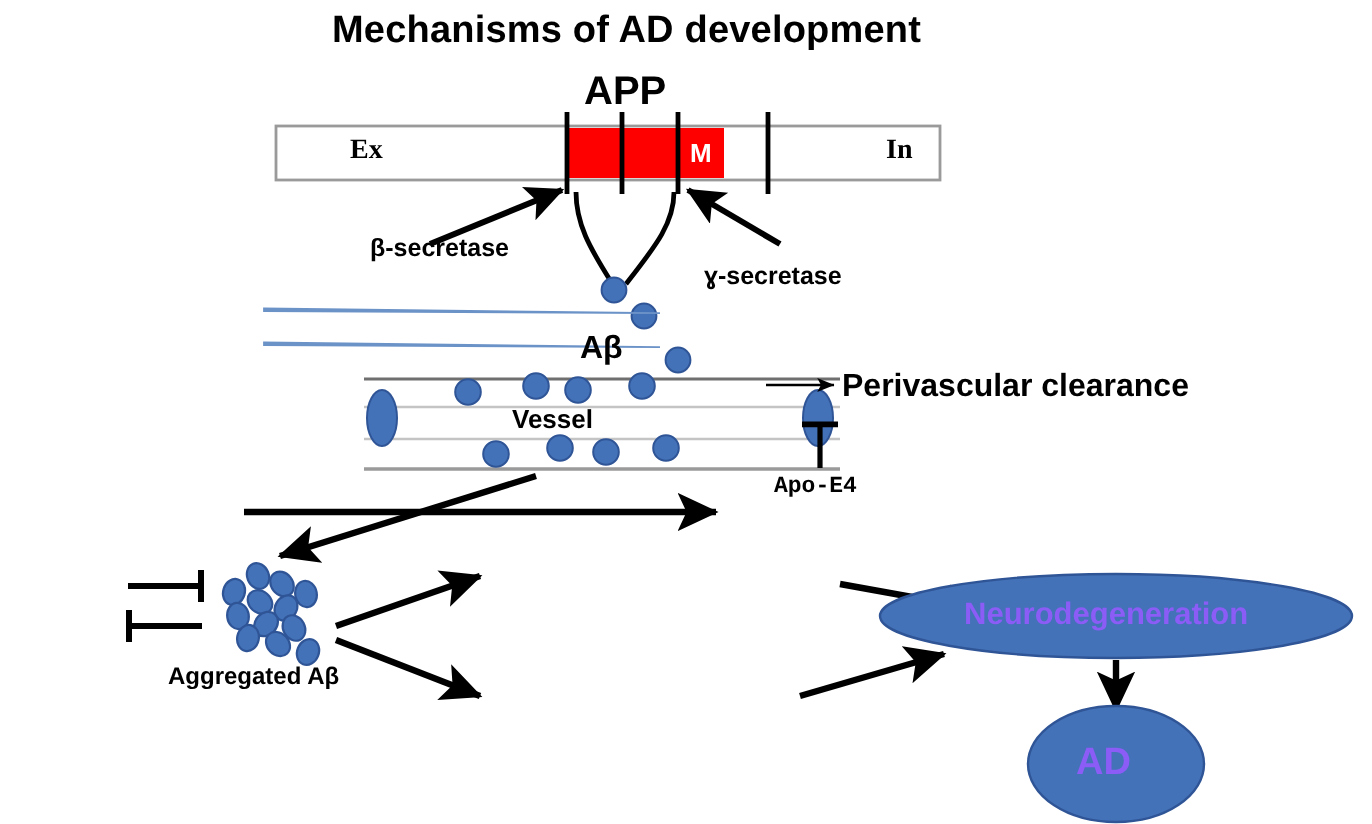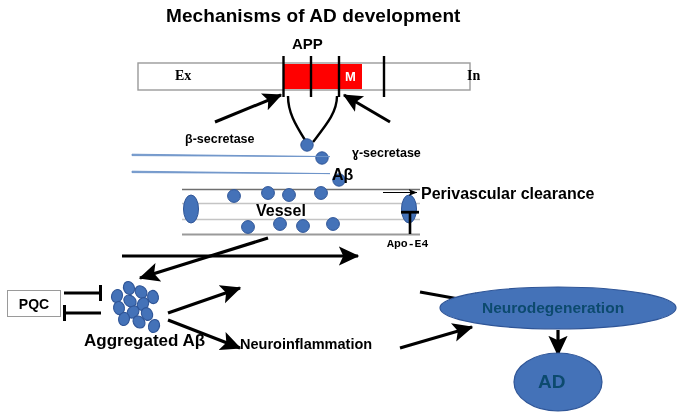--- a/index.html
+++ b/index.html
@@ -29,35 +29,35 @@
     white-space: nowrap;
     color: #000000;
     line-height: 1;
     text-align: center;
   }
   .title {
     font-size: 19px;
     font-weight: bold;
     letter-spacing: .1px;
   }
-  .app-label { font-size: 15px; font-weight: bold; }
+  .app-label { font-size: 20px; font-weight: bold; }
   .bar-seg   { font-size: 14px; font-weight: bold; font-family: Liberation Serif, serif; }
   .bar-m     { font-size: 13px; font-weight: bold; color: #ffffff; }
-  .secretase { font-size: 12.5px; font-weight: bold; margin-top: 15px; }
+  .secretase { font-size: 12.5px; font-weight: bold; }
   .abeta     { font-size: 16px; font-weight: bold; }
-  .vessel    { font-size: 16px; font-weight: bold; }
+  .vessel    { font-size: 13px; font-weight: bold; }
   .periv     { font-size: 16px; font-weight: bold; }
   .apoe      { font-size: 11.5px; font-weight: bold; font-family: Liberation Mono, monospace; }
   .pqc       { font-size: 14px; font-weight: bold; }
-  .aggr      { font-size: 17px; font-weight: bold; }
+  .aggr      { font-size: 12px; font-weight: bold; }
   .pathway   { font-size: 14.5px; font-weight: bold; }
   .ellipse-text {
     position: absolute;
     white-space: nowrap;
-    color: #0c4a6e;
+    color: #8b5cf6;
     font-weight: bold;
     line-height: 1;
   }
   .neurodeg-text { font-size: 15.5px; }
   .ad-text { font-size: 19px; text-align: right; }
   .pqc-box {
     position: absolute;
     border: 1.4px solid #9a9a9a;
     background: #ffffff;
     box-sizing: border-box;
@@ -162,37 +162,33 @@
 
     <ellipse cx="558" cy="308" rx="118" ry="21" fill="#4472B8" stroke="#2F5597" stroke-width="1.2"></ellipse>
 
     <line x1="558" y1="330" x2="558" y2="355" stroke="#000" stroke-width="3.2" marker-end="url(#arw)"></line>
 
     <ellipse cx="558" cy="382" rx="44" ry="29" fill="#4472B8" stroke="#2F5597" stroke-width="1.2"></ellipse>
   </svg>
 
   <div class="lbl bar-seg" style="left:175px; top:69px;">Ex</div>
   <div class="lbl bar-m" style="left:345px; top:70px;">M</div>
-  <div class="lbl bar-seg" style="left:443px; top:69px;margin-left:24px;">In</div>
+  <div class="lbl bar-seg" style="left:443px; top:69px;">In</div>
 
   <div class="lbl secretase" style="left:185px; top:118px;">β-secretase</div>
   <div class="lbl secretase" style="left:352px; top:132px;">ɣ-secretase</div>
 
-  <div class="lbl abeta" style="left:290px; top:167px;margin-left:42px;">Aβ</div>
+  <div class="lbl abeta" style="left:290px; top:167px;">Aβ</div>
 
   <div class="lbl vessel" style="left:256px; top:203px;">Vessel</div>
 
   <div class="lbl periv" style="left:421px; top:186px;">Perivascular clearance</div>
 
   <div class="lbl apoe" style="left:387px; top:238px;">Apo-E4</div>
 
-  <div class="pqc-box" style="left:7px; top:290px; width:54px; height:27px;">
-    <span class="pqc">PQC</span>
-  </div>
 
   <div class="lbl aggr" style="left:84px; top:332px;">Aggregated Aβ</div>
 
-  <div class="lbl pathway" style="left:240px; top:337px;">Neuroinflammation</div>
 
   <div class="ellipse-text neurodeg-text" style="left:482px; top:300px;">Neurodegeneration</div>
   <div class="ellipse-text ad-text" style="left:538px; top:372px;">AD</div>
 
 </div>
 
 </body></html>

